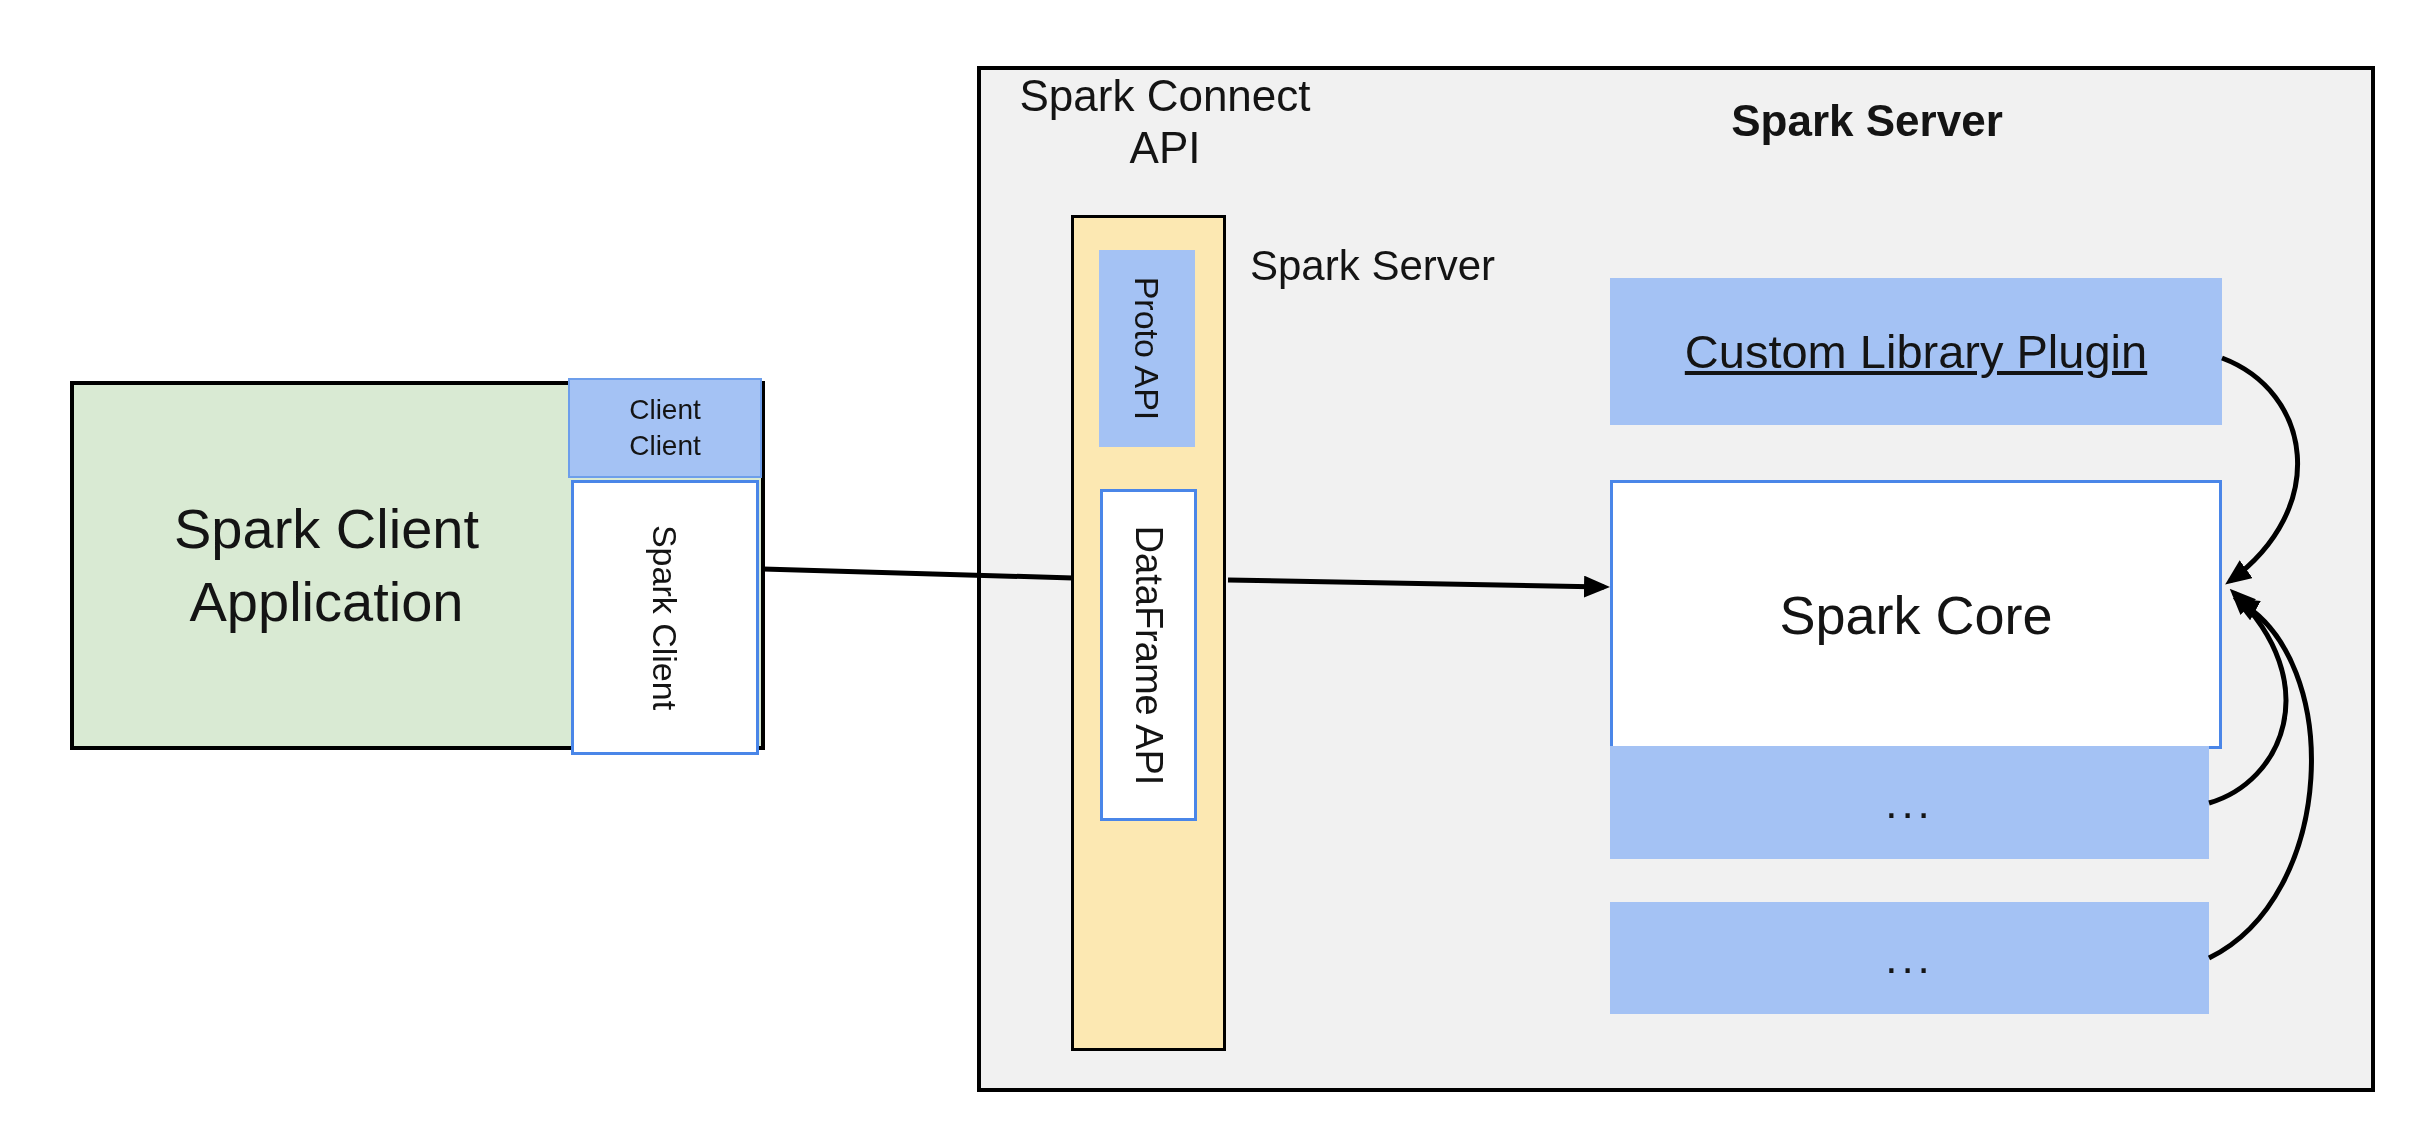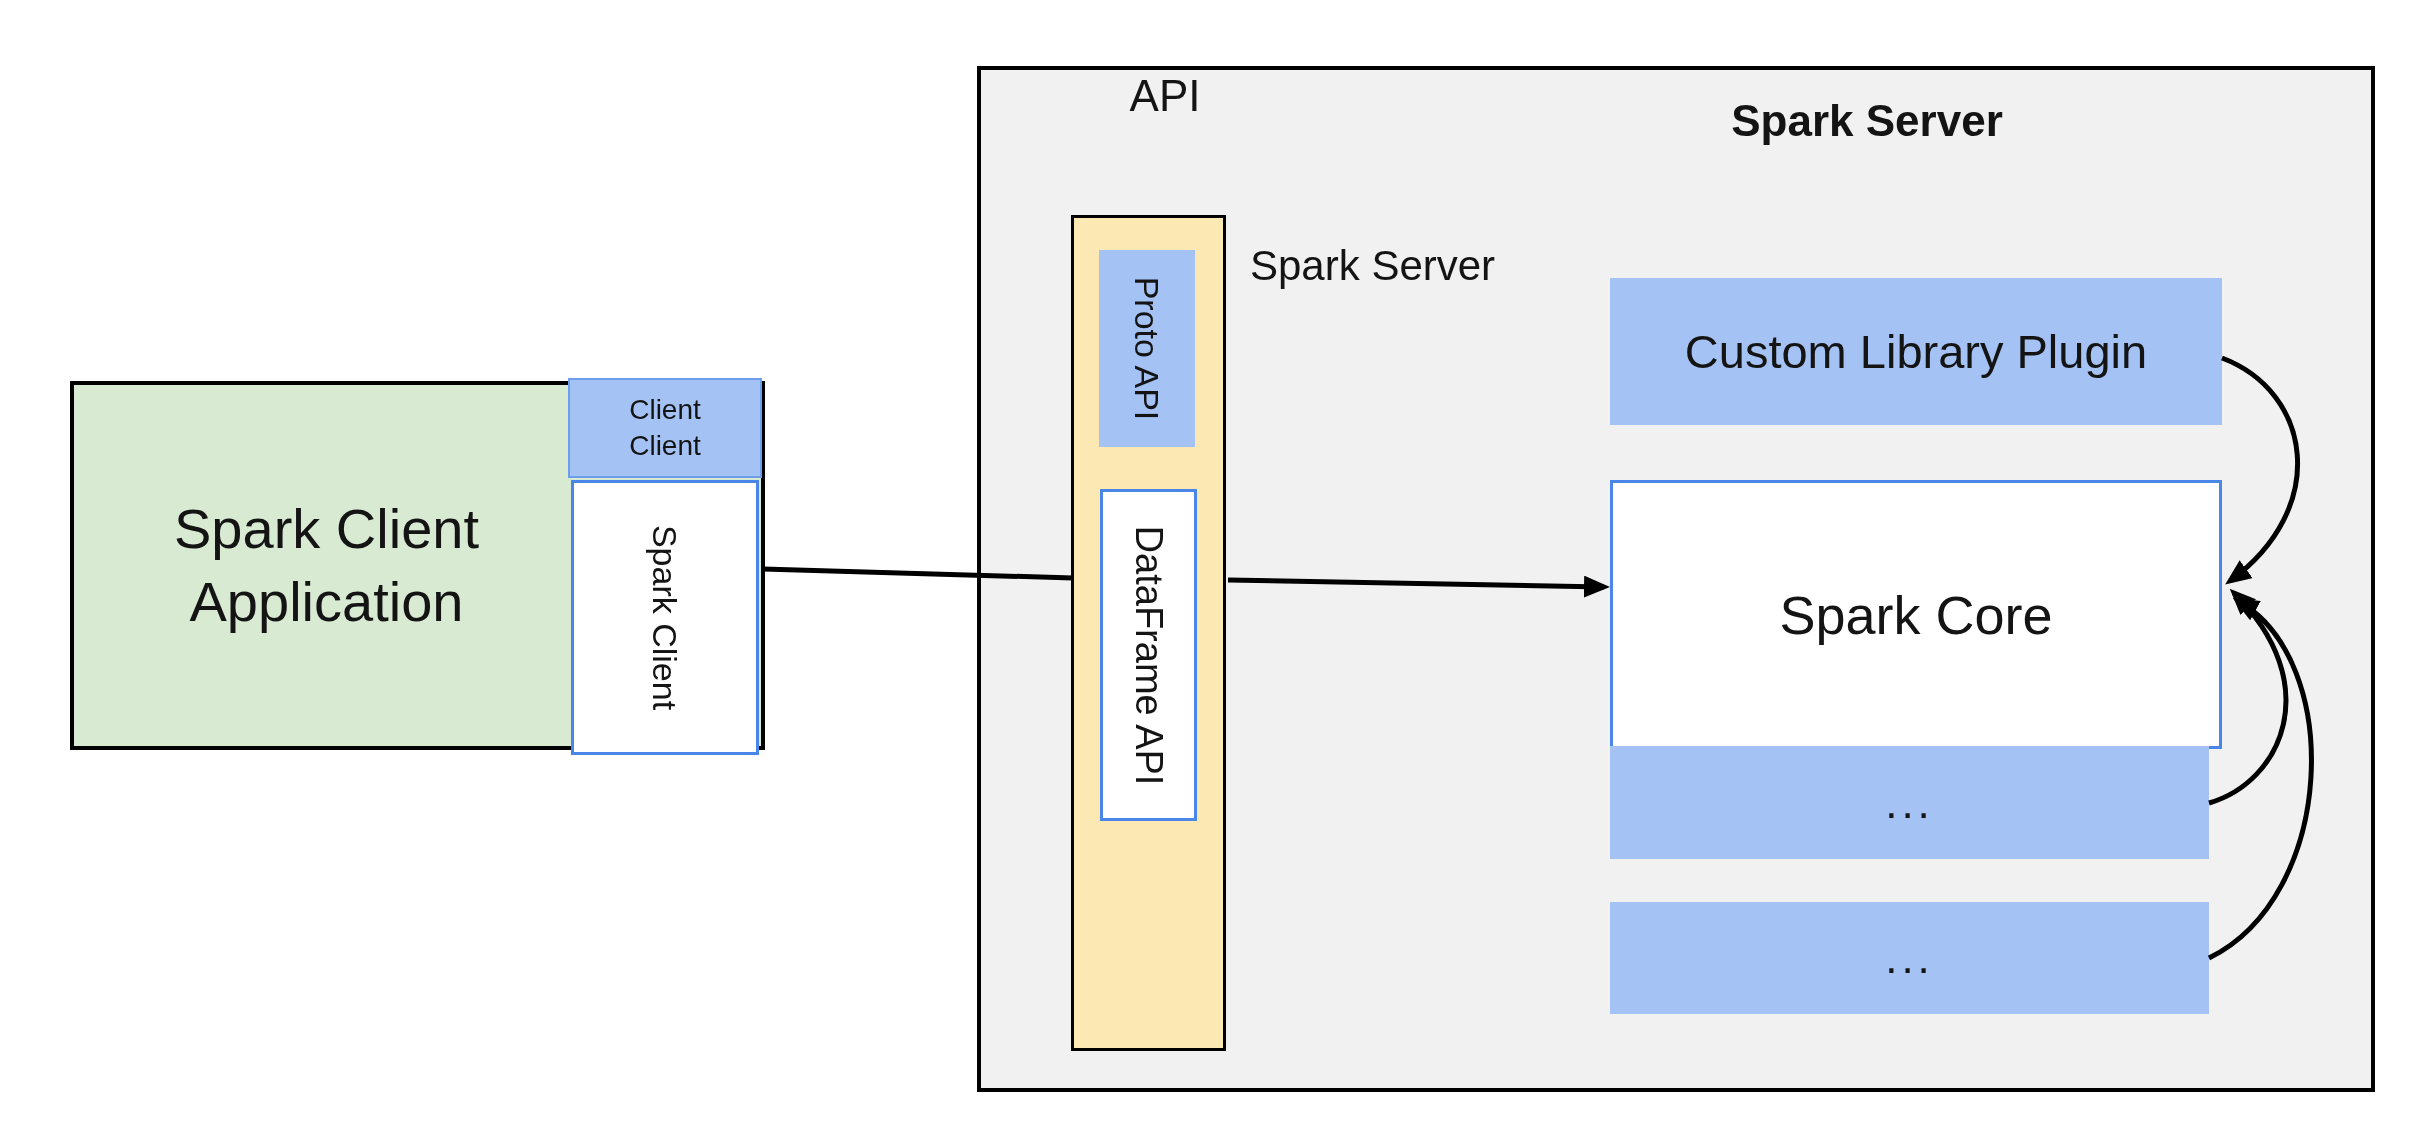--- a/index.html
+++ b/index.html
@@ -80,20 +80,21 @@
   .server-library-label {
     left:1250px; top:240px; width:360px;
     font-size:42px; line-height:1.24; text-align:left;
   }
 
   
   .plugin-box {
     left:1610px; top:278px; width:612px; height:147px;
     background: var(--blue-fill, #a4c2f4);
     font-size:47px;
+    text-decoration:underline;
   }
   .core-box {
     left:1610px; top:480px; width:612px; height:269px;
     background: var(--white-fill, #fff);
     border: 3px solid var(--blue-box-border, #4a86e8);
     font-size:54px;
   }
   .module-box {
     background: var(--blue-fill, #a4c2f4);
     font-size:44px; letter-spacing:4px;
@@ -132,20 +133,21 @@
     <div>Client</div>
   </div>
 
   <div class="abs flex-c spark-client-box">
     <span class="vtext">Spark Client</span>
   </div>
 
   <div class="abs gray-box"></div>
 
   <div class="abs connect-api-label">
+    <div>Spark Connect</div>
     <div>API</div>
   </div>
 
   <div class="abs server-title">Spark Server</div>
 
   <div class="abs yellow-box"></div>
 
   <div class="abs flex-c proto-api">
     <span class="vtext">Proto API</span>
   </div>

